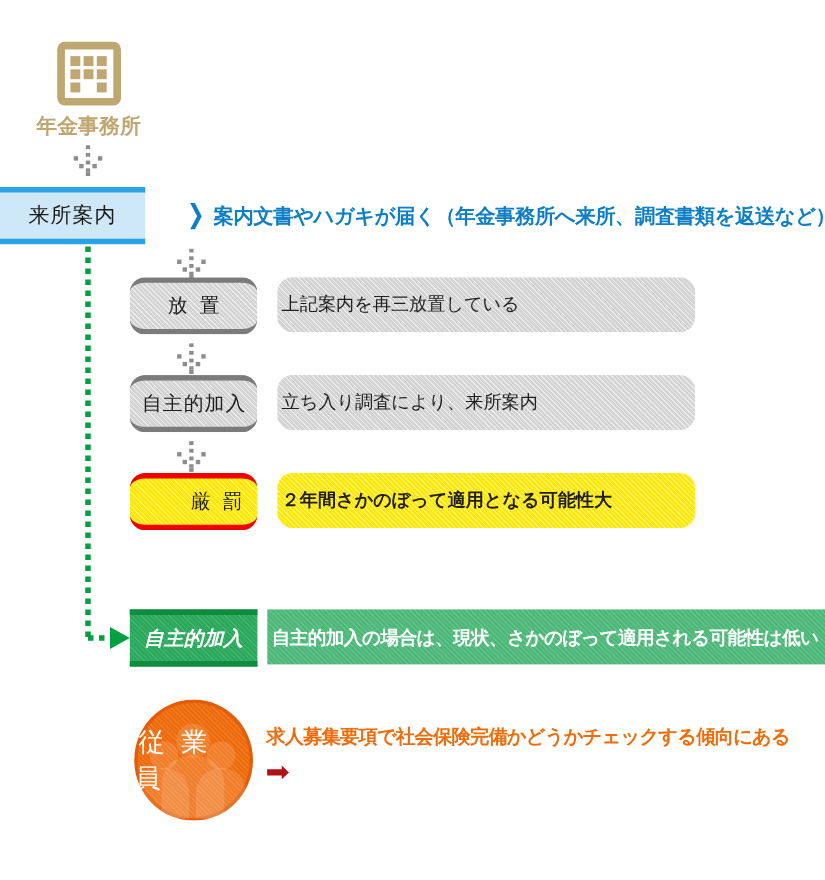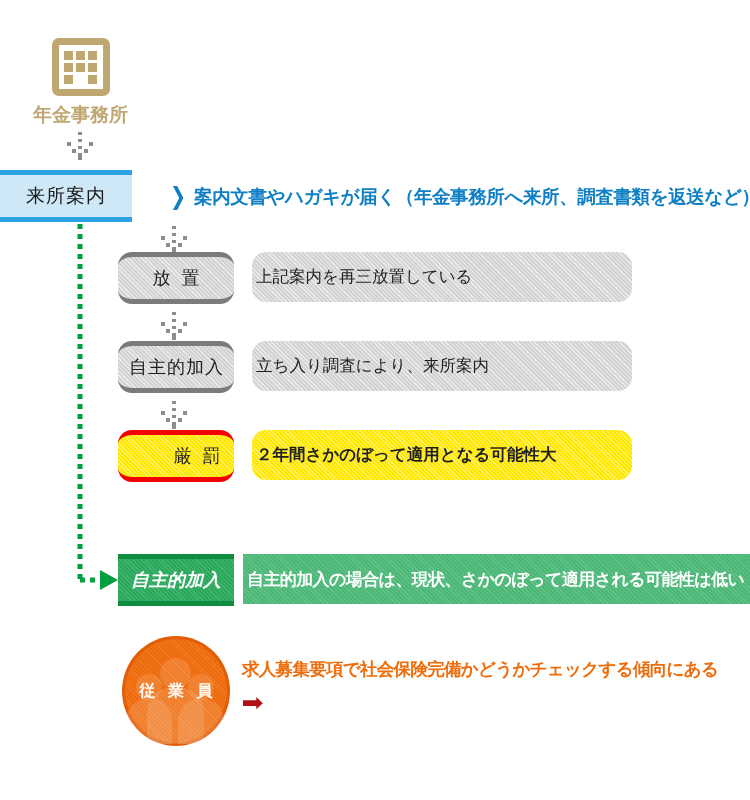--- a/index.html
+++ b/index.html
@@ -286,22 +286,22 @@
     background: rgba(255,255,255,0.13);
   }
   .sil-head { border-radius: 50%; }
   .sil-body { border-radius: 26px 26px 0 0; }
   #employee-text {
     position: absolute;
     inset: 0;
     display: flex;
     align-items: center;
     justify-content: center;
-    font-size: 16px;
-    font-weight: bold;
+    font-size: 24px;
+    font-weight: normal;
     color: #ffffff;
     letter-spacing: 4px;
     text-indent: 4px;
   }
 
   #employee-lines {
     position: absolute;
     left: 242px;
     top: 655px;
     width: 510px;

